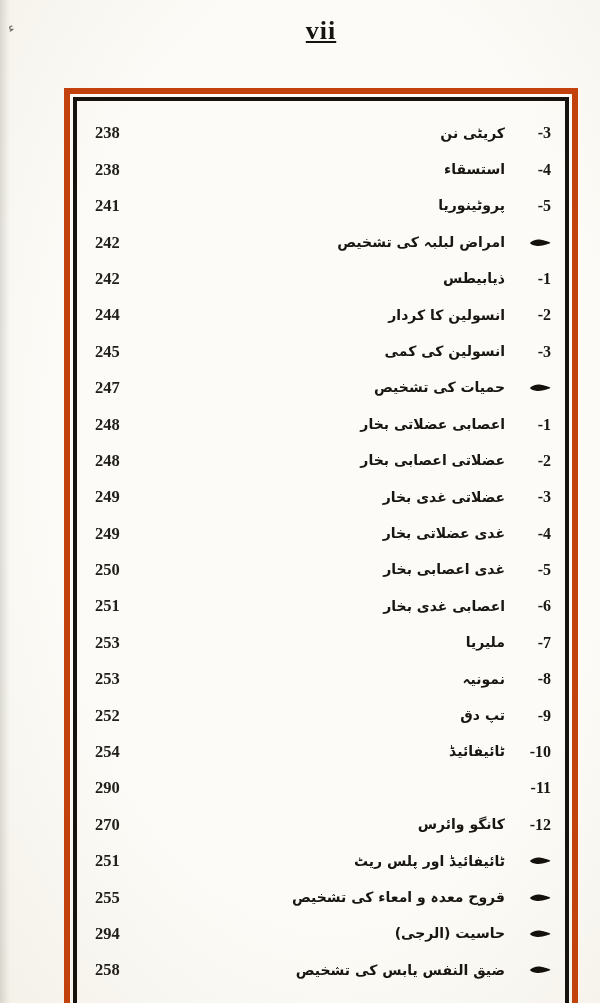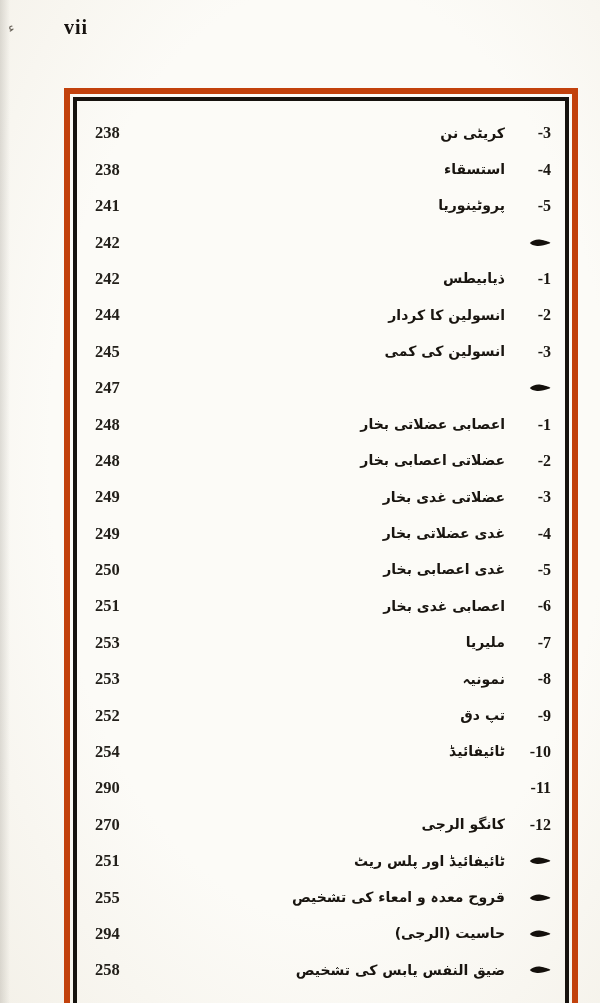--- a/index.html
+++ b/index.html
@@ -16,26 +16,27 @@
   }
   
   .edge-shade {
     position: absolute; left: 0; top: 0; bottom: 0; width: 10px;
     background: linear-gradient(90deg, rgba(90,85,75,0.18), rgba(90,85,75,0));
     pointer-events: none;
   }
   .folio {
     position: absolute;
     left: 64px; top: 16px; width: 514px;
-    text-align: left;
+    text-align: center;
     font-family: "Liberation Serif", serif;
     font-weight: bold;
-    font-size: 20px;
+    font-size: 26px;
     letter-spacing: 1px;
     color: #171310;
+    text-decoration: underline;
   }
   .scan-mark {
     position: absolute; left: 8px; top: 20px;
     font-size: 13px; color: #6b655c;
     transform: rotate(-12deg);
   }
   .frame-outer {
     position: absolute;
     left: 64px; top: 56px;
     width: 514px; height: 930px;
@@ -133,20 +134,21 @@
     <span class="row-spacer"></span>
     <span class="entry-title">پروٹینوریا</span>
     <span class="entry-marker">
       <span>-5</span>
 
     </span>
   </div>
         <div class="toc-row">
     <span class="page-number">242</span>
     <span class="row-spacer"></span>
+    <span class="entry-title">امراض لبلبہ کی تشخیص</span>
     <span class="entry-marker">
 
       <svg class="hand-icon" width="22" height="10" viewBox="0 0 26 12" aria-hidden="true">
         <path d="M0.8 6 C4 2.6 9 1.2 14 2 C18 2.7 23.5 4.4 25.2 5.3
                  C25.6 5.6 25.3 6.2 23.5 6.8 C19.5 8.3 14 9.8 9.5 9.5
                  C5.5 9.2 2 7.8 0.8 6 Z" fill="#14100c"></path>
       </svg>
     </span>
   </div>
         <div class="toc-row">
@@ -172,20 +174,21 @@
     <span class="row-spacer"></span>
     <span class="entry-title">انسولین کی کمی</span>
     <span class="entry-marker">
       <span>-3</span>
 
     </span>
   </div>
         <div class="toc-row">
     <span class="page-number">247</span>
     <span class="row-spacer"></span>
+    <span class="entry-title">حمیات کی تشخیص</span>
     <span class="entry-marker">
 
       <svg class="hand-icon" width="22" height="10" viewBox="0 0 26 12" aria-hidden="true">
         <path d="M0.8 6 C4 2.6 9 1.2 14 2 C18 2.7 23.5 4.4 25.2 5.3
                  C25.6 5.6 25.3 6.2 23.5 6.8 C19.5 8.3 14 9.8 9.5 9.5
                  C5.5 9.2 2 7.8 0.8 6 Z" fill="#14100c"></path>
       </svg>
     </span>
   </div>
         <div class="toc-row">
@@ -282,21 +285,21 @@
     <span class="page-number">290</span>
     <span class="row-spacer"></span>
     <span class="entry-marker">
       <span>-11</span>
 
     </span>
   </div>
         <div class="toc-row">
     <span class="page-number">270</span>
     <span class="row-spacer"></span>
-    <span class="entry-title">کانگو الرجی</span>
+    <span class="entry-title">کانگو وائرس</span>
     <span class="entry-marker">
       <span>-12</span>
 
     </span>
   </div>
         <div class="toc-row">
     <span class="page-number">251</span>
     <span class="row-spacer"></span>
     <span class="entry-title">ٹائیفائیڈ اور پلس ریٹ</span>
     <span class="entry-marker">

